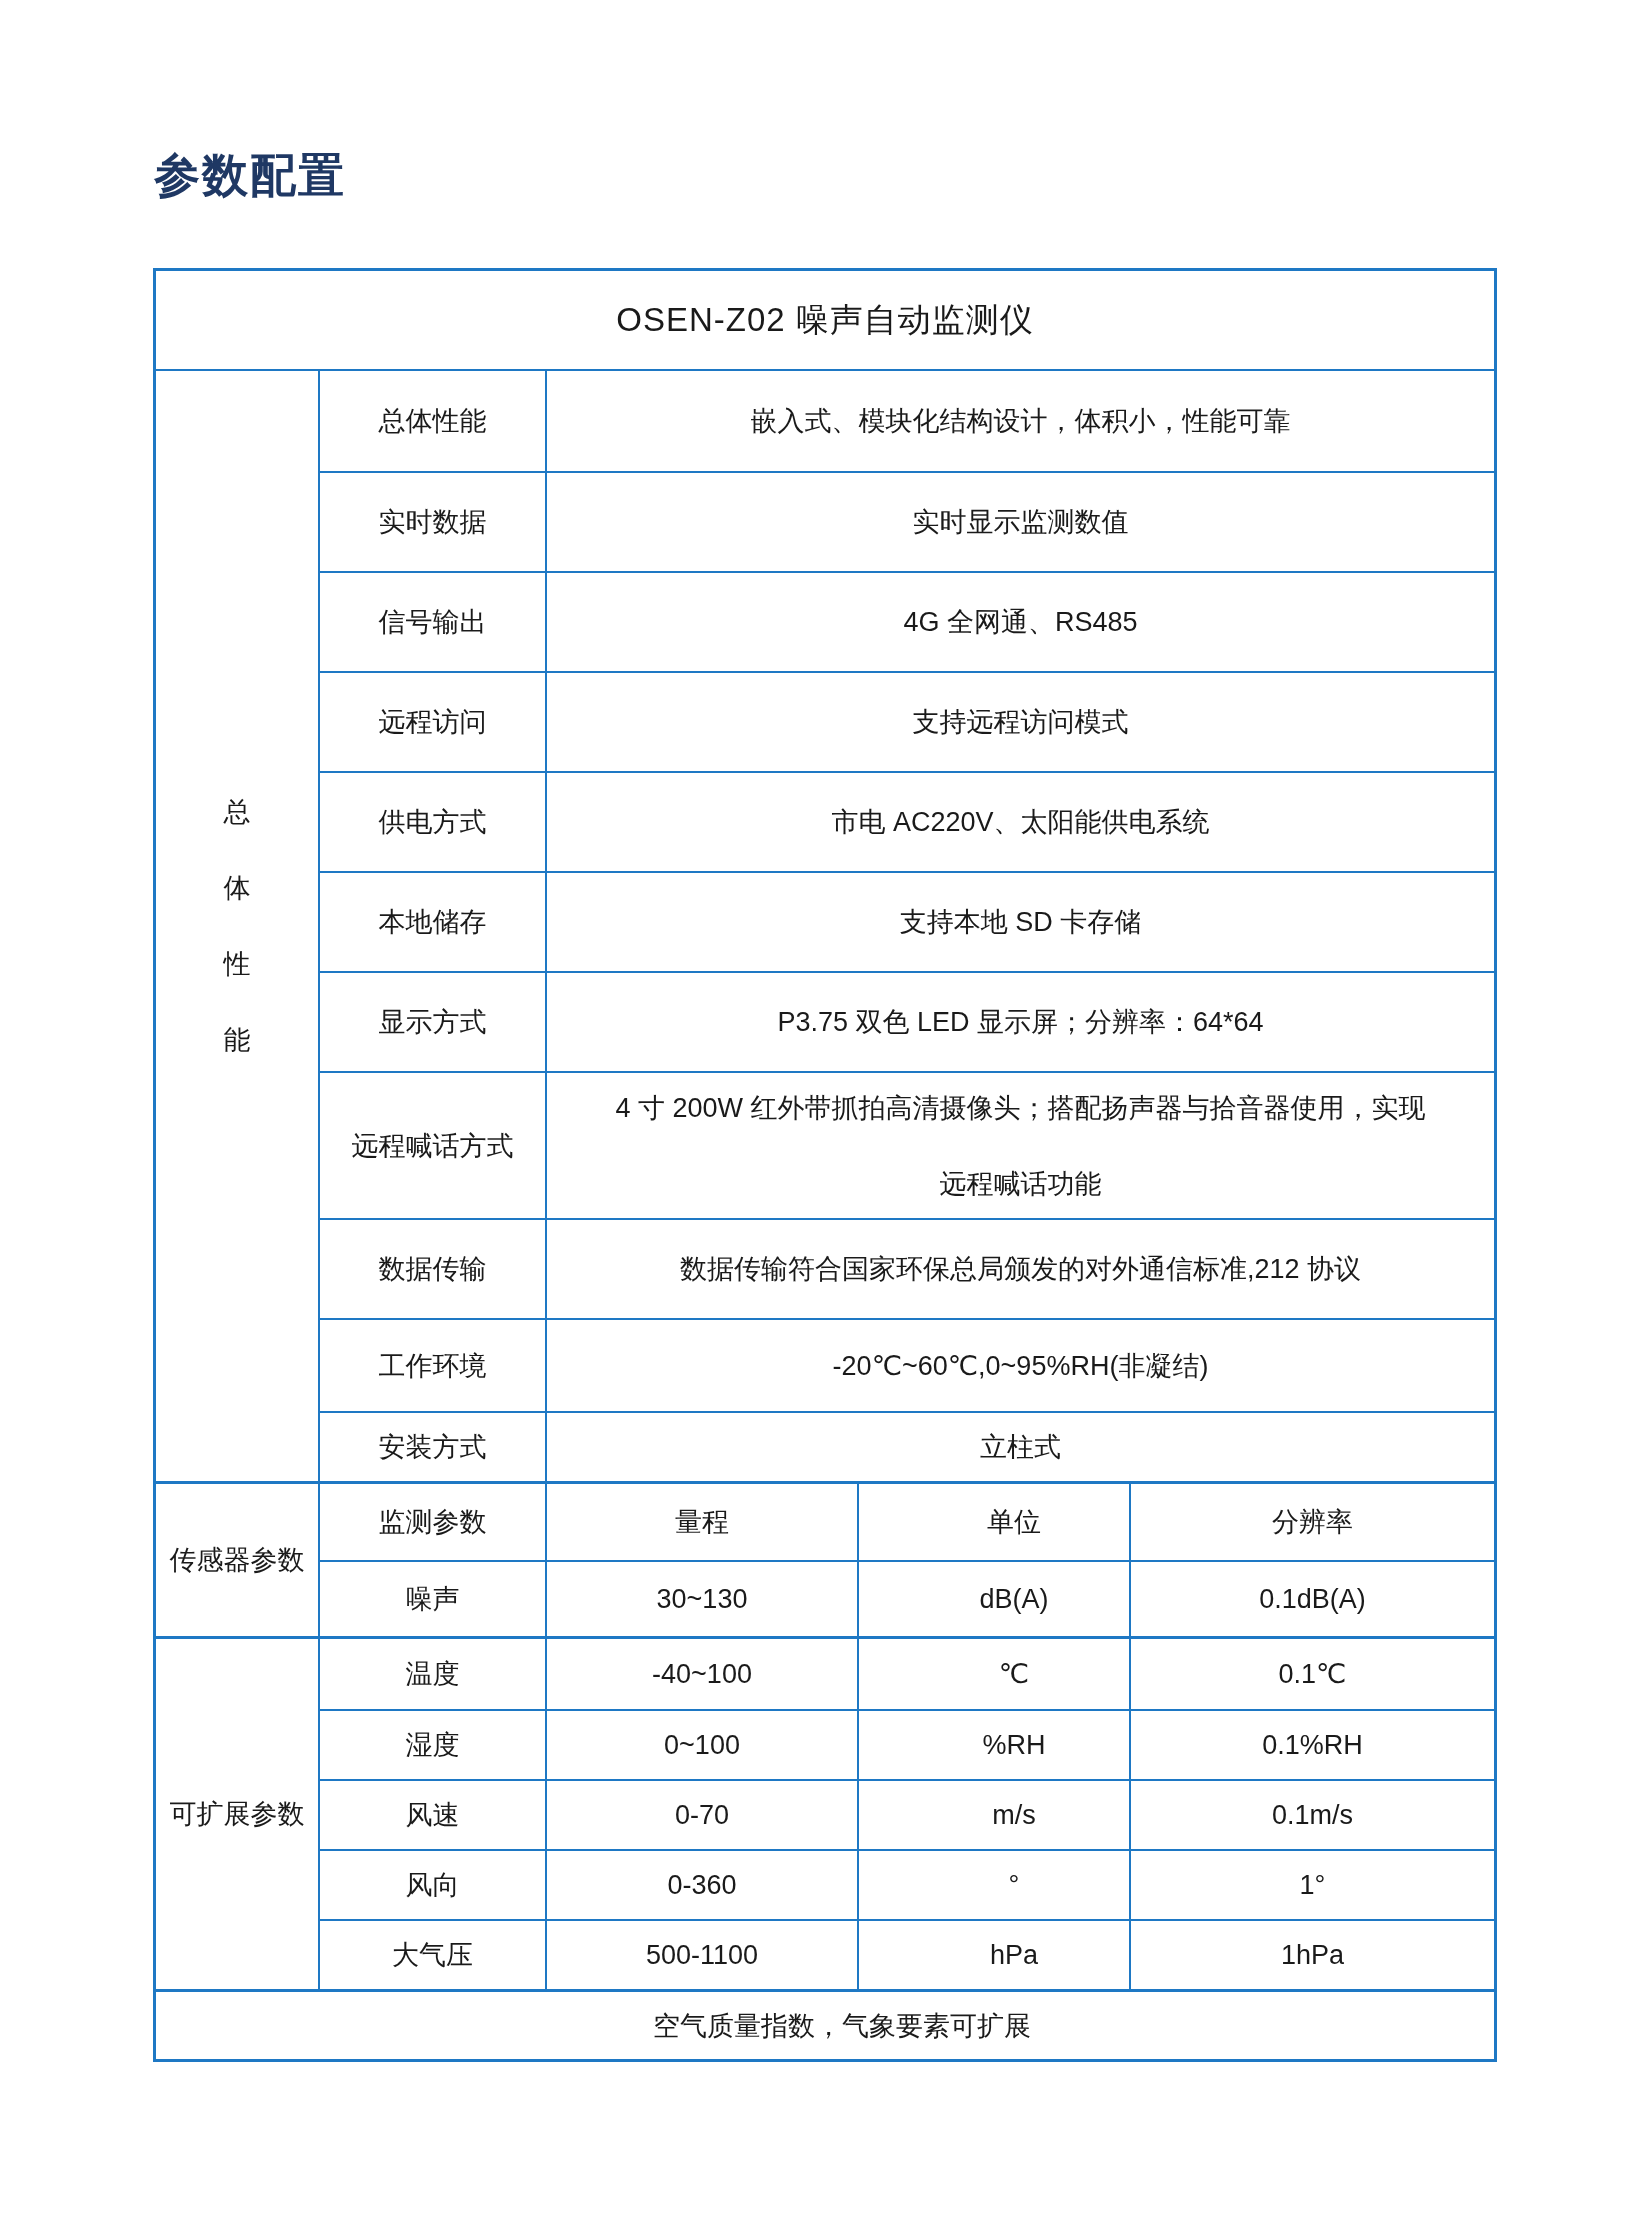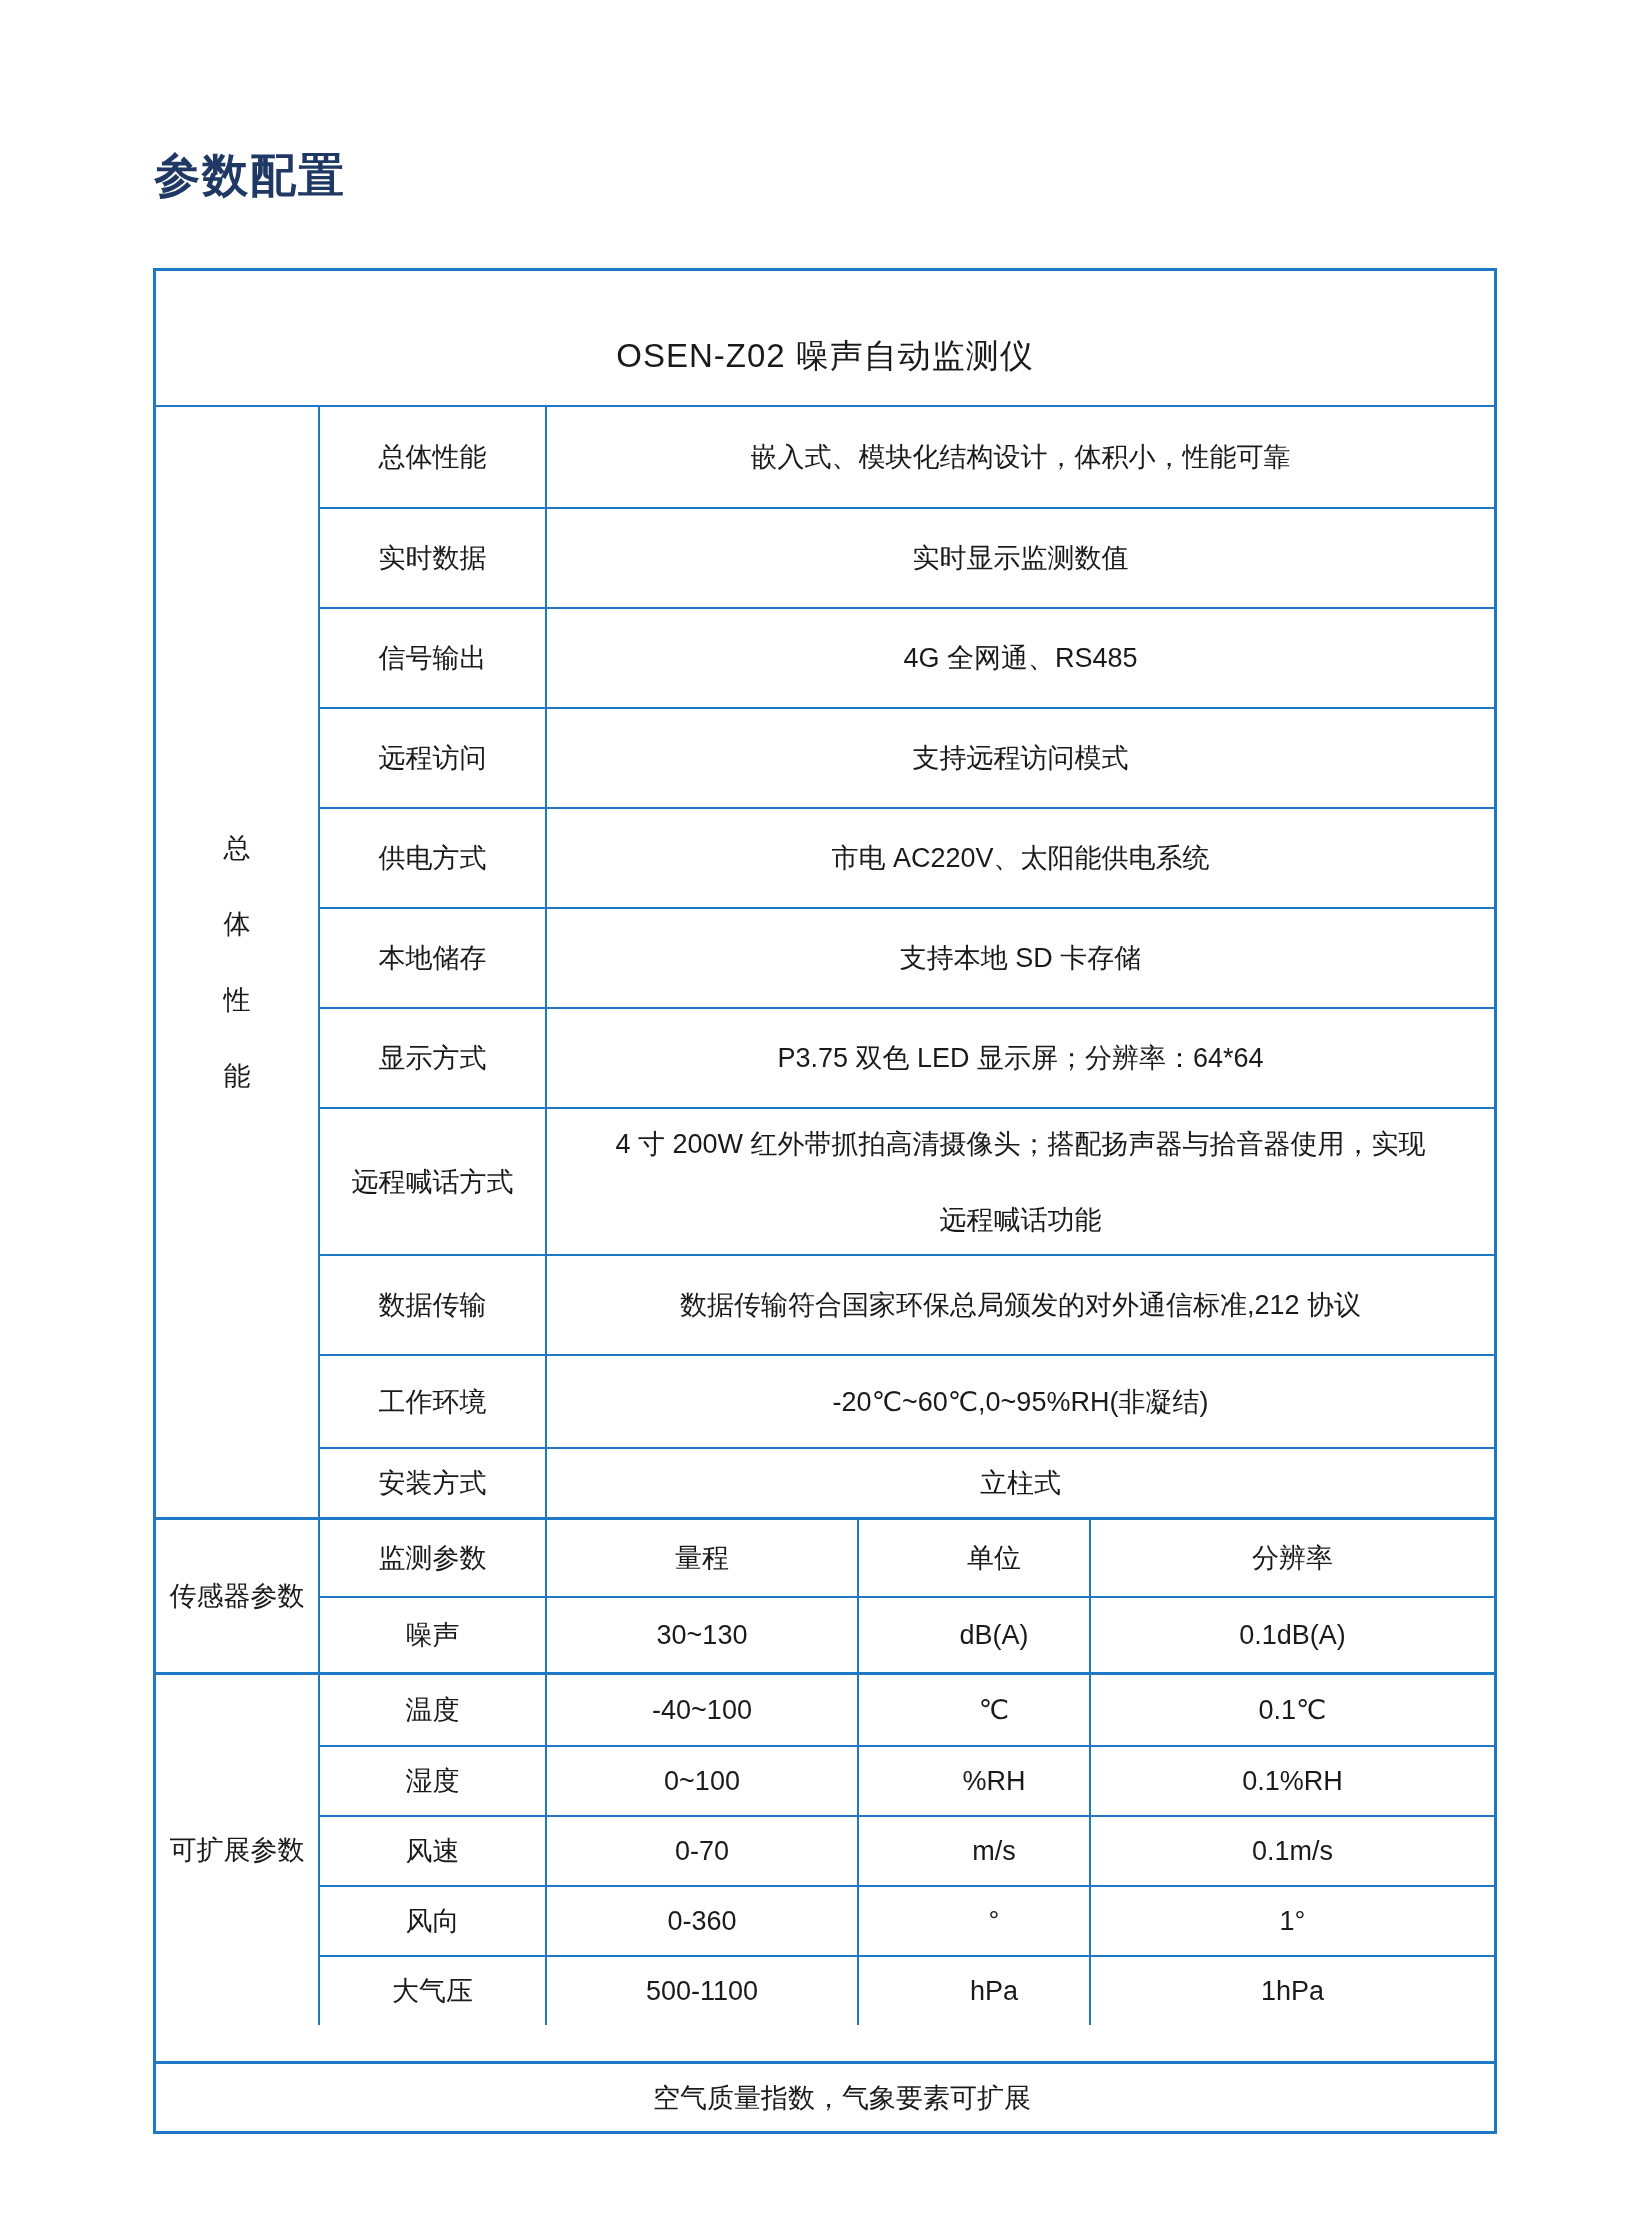--- a/index.html
+++ b/index.html
@@ -19,38 +19,38 @@
     font-size:46px;font-weight:bold;color:var(--heading);
     letter-spacing:2px;
   }
   .spec-table{
     position:absolute;left:153px;top:268px;width:1344px;
     border:3px solid var(--border);
     background:#fff;
     display:flex;flex-direction:column;
     font-size:27px;
   }
-  .trow{display:flex;justify-content:center;text-align:center;margin-top:36px;}
+  .trow{display:flex;justify-content:center;text-align:center;}
   .title-row{height:98px;font-size:33px;letter-spacing:1px;}
   .footer-row{height:70px;border-top:3px solid var(--border);padding-left:34px;}
   .section{display:flex;border-top:2px solid var(--border);}
   .sec-sensor,.sec-exp{border-top:3px solid var(--border);}
   .colA{
     width:164px;border-right:2px solid var(--border);
     display:flex;align-items:center;justify-content:center;text-align:center;
     flex-shrink:0;
   }
   .vlabel{display:flex;flex-direction:column;gap:40px;}
   .rows{flex:1;display:flex;flex-direction:column;}
   .grow{display:flex;}
   .grow + .grow{border-top:2px solid var(--border);}
   .cell{display:flex;align-items:center;justify-content:center;text-align:center;}
   .cB{width:227px;border-right:2px solid var(--border);flex-shrink:0;text-align:right;}
   .cC{width:312px;border-right:2px solid var(--border);flex-shrink:0;}
-  .cD{width:232px;border-right:2px solid var(--border);flex-shrink:0;padding-left:40px;}
+  .cD{width:272px;border-right:2px solid var(--border);flex-shrink:0;padding-left:40px;}
   .cE{flex:1;}
   .cV{flex:1;}
   .h100{height:100px;}
   .h148{height:147px;}
   .h93{height:93px;}
   .h70{height:70px;}
   .h76{height:76px;}
   .two-line{flex-direction:column;gap:40px;border-radius:25px;}
 </style>
 </head>

